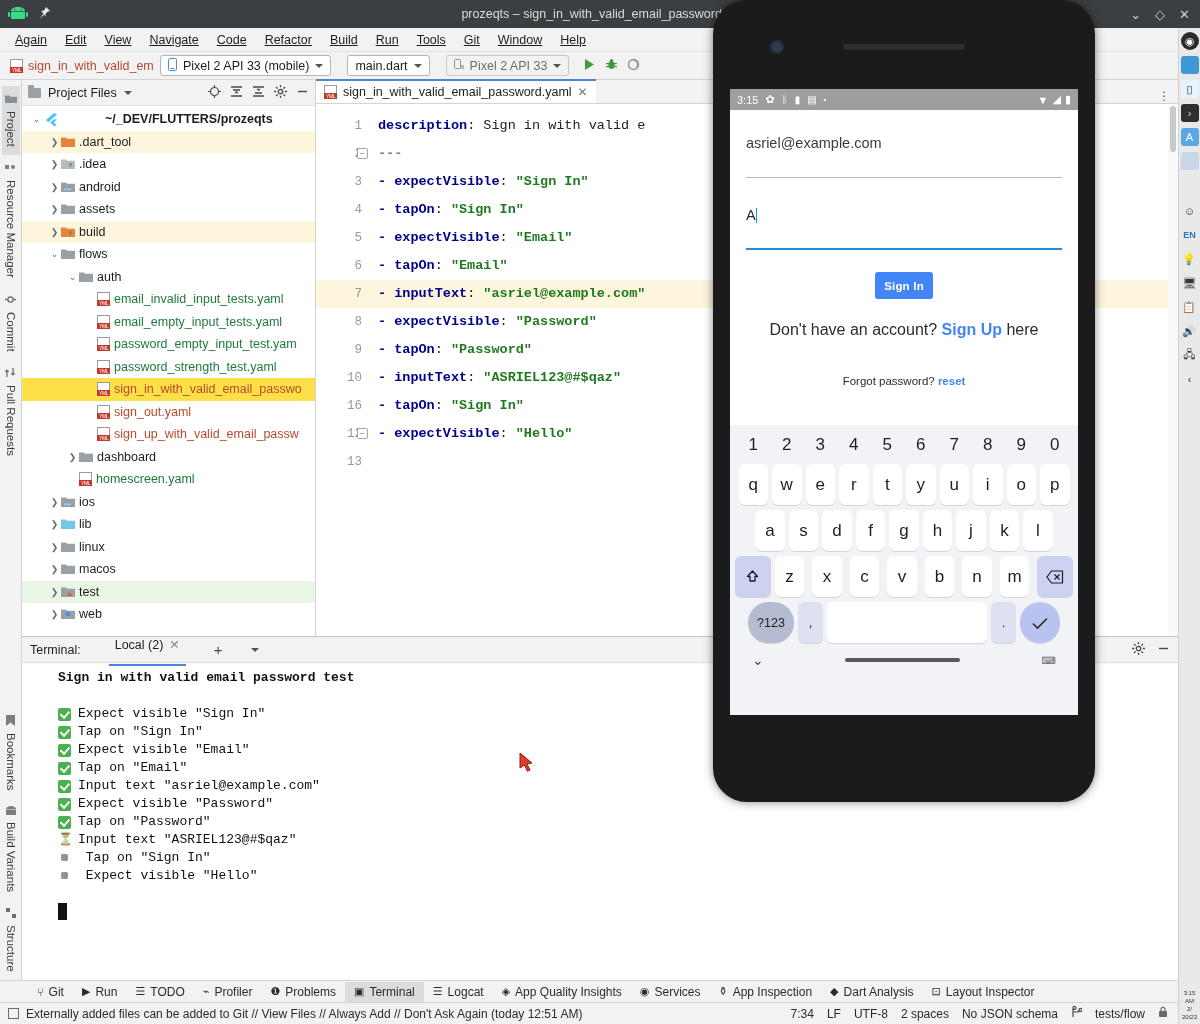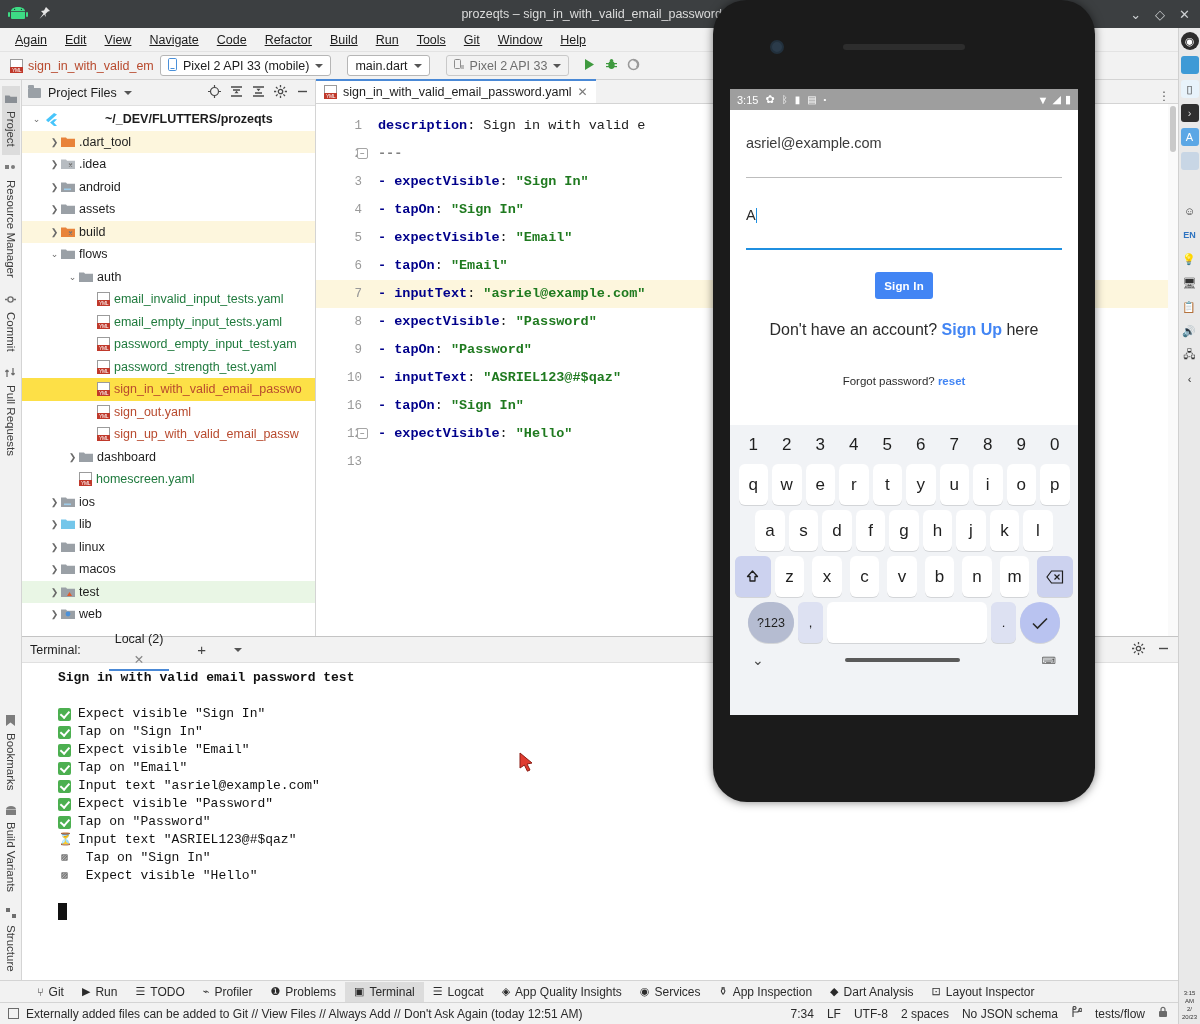--- a/index.html
+++ b/index.html
@@ -148,21 +148,21 @@
   .breadcrumb .sep { color:#9a9a9a; font-size:11px; }
   
   .terminal {
     position:absolute; left:22px; right:22px; bottom:44px; height:344px;
     background:#fff; border-top:1px solid #c4c4c4; display:flex; flex-direction:column;
   }
   .term-head {
     height:26px; background:#f2f2f2; display:flex; align-items:center;
     gap:28px; padding:0 8px; font-size:12.5px; border-bottom:1px solid #e0e0e0;
   }
-  .term-tab { display:flex; align-items:center; gap:6px; padding:3px 6px 2px; border-bottom:2px solid #4a89d6;flex-direction:column; }
+  .term-tab { display:flex; align-items:flex-end; gap:6px; padding:3px 6px 12px; border-bottom:2px solid #4a89d6; }
   .term-tab .x { color:#888; }
   .term-head .sp { margin-left:auto; display:flex; gap:12px; color:#555; align-items:center; }
   .term-body {
     flex:1; font-family:"Liberation Mono", monospace; font-size:13px;
     padding:6px 0 0 36px; color:#111; overflow:hidden; line-height:18px;
   }
   .term-title { font-weight:bold; margin-bottom:18px; }
   .tline { display:flex; align-items:center; height:18px; white-space:pre; }
   .tick {
     width:13px;height:13px;background:#4caf50;border-radius:2px;flex:none;

